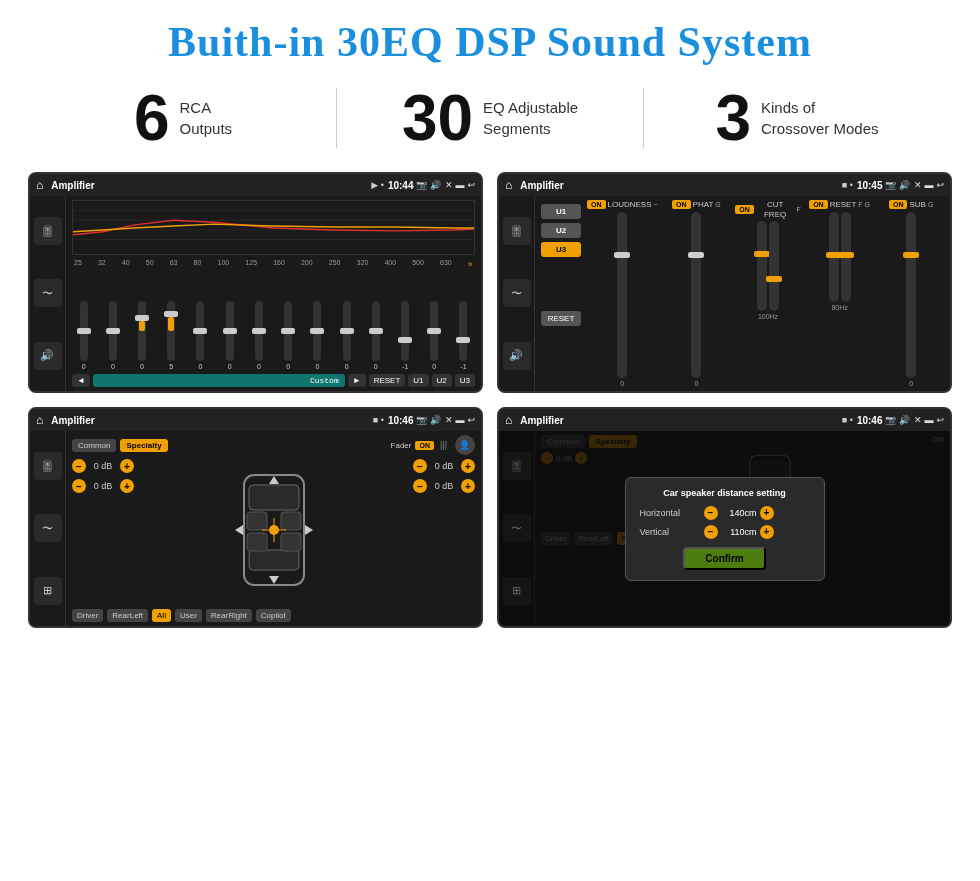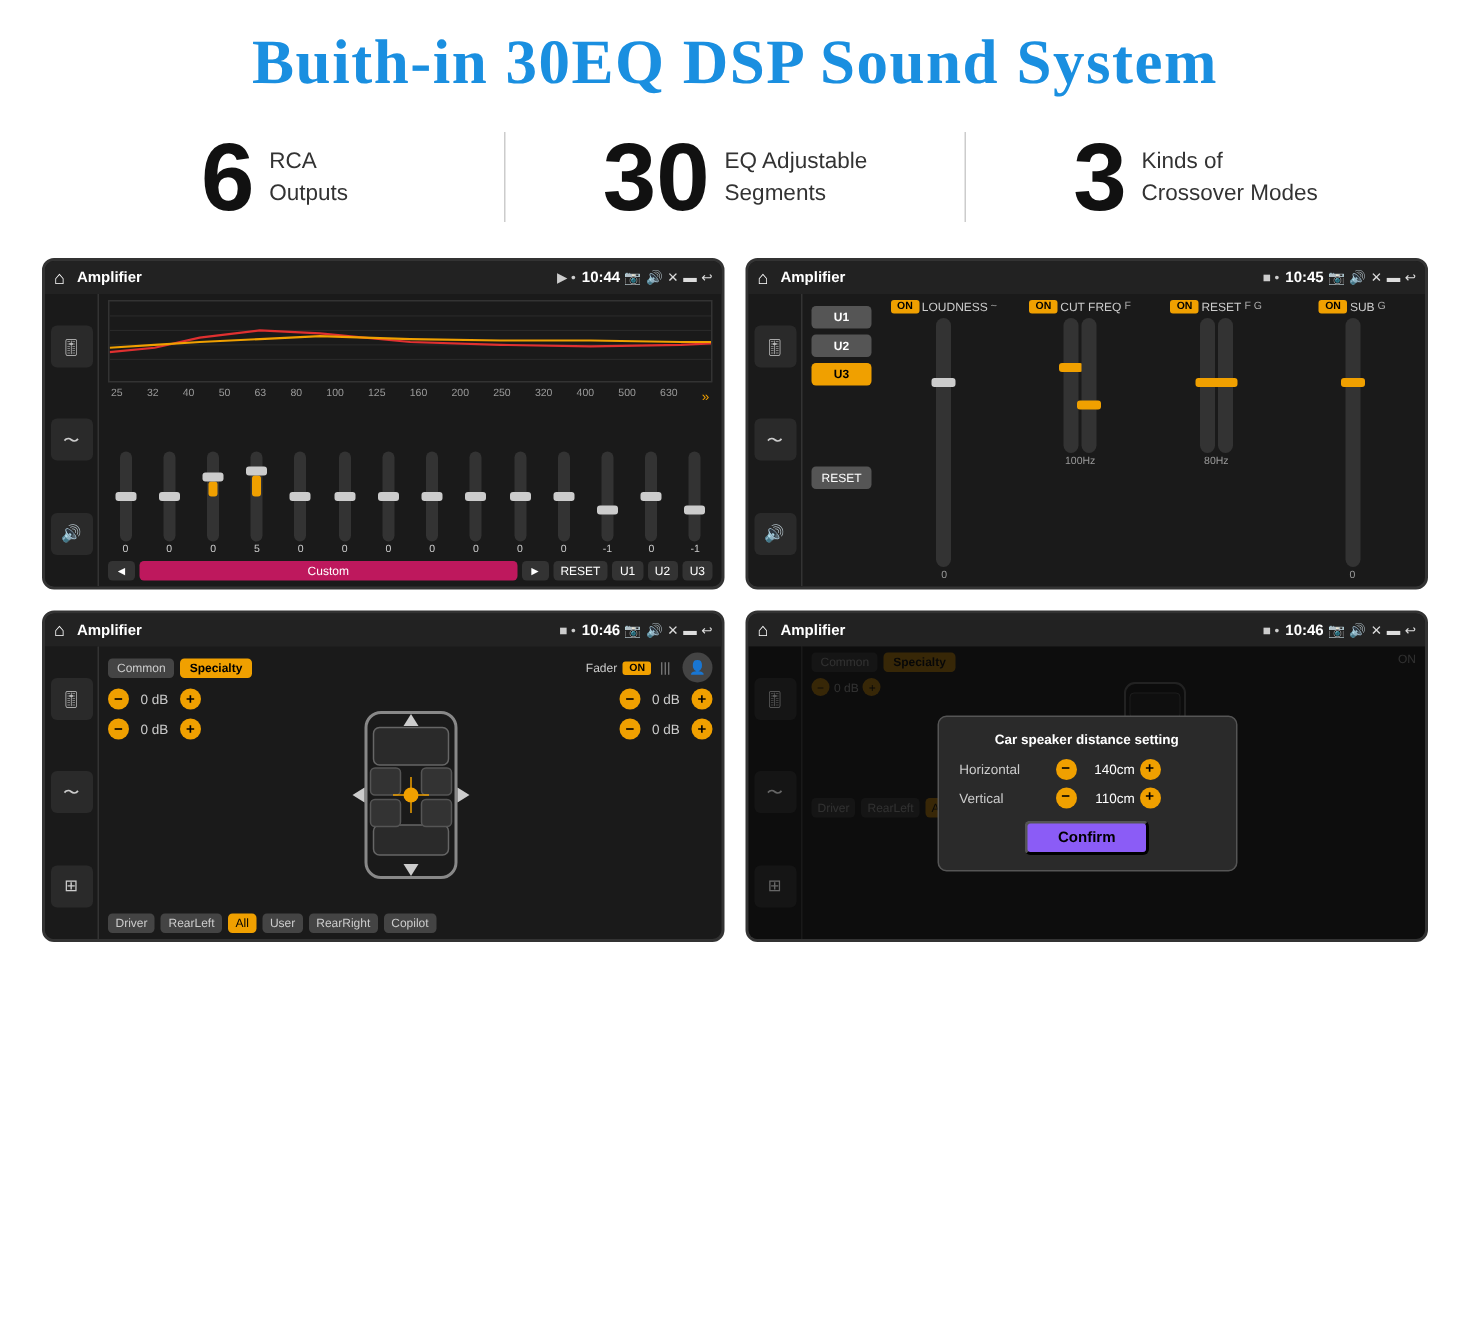--- a/index.html
+++ b/index.html
@@ -228,28 +228,29 @@
       background: #333;
       border: none;
       border-radius: 3px;
       color: #fff;
       font-size: 8px;
       padding: 2px 5px;
       cursor: pointer;
     }
 
     .eq-label-btn {
-      background: #be185d;
+      background: #0f766e;
       border: none;
       border-radius: 3px;
       color: #fff;
       font-size: 8px;
       padding: 2px 6px;
       flex: 1;
-      text-align: center;
+      text-align: right;
+      font-family: Liberation Mono, monospace;
     }
 
     
     .cross-main {
       flex: 1;
       padding: 4px 6px;
       display: flex;
       gap: 6px;
     }
 
@@ -516,21 +517,21 @@
     }
 
     .dialog-val {
       font-size: 9px;
       color: #fff;
       min-width: 36px;
       text-align: right;
     }
 
     .dialog-confirm {
-      background: #8b5cf6;
+      background: #4d7c0f;
       color: #000;
       font-weight: bold;
       font-size: 10px;
       border-radius: 4px;
       padding: 4px 20px;
       display: block;
       margin: 8px auto 0;
       text-align: center;
     }
 
@@ -764,20 +765,31 @@
               <span class="on-badge">ON</span>
               <span class="ch-label">LOUDNESS</span>
               <span style="font-size:7px;color:#aaa;">~</span>
             </div>
             <div class="ch-slider-v" style="height:90px;">
               <div class="ch-slider-thumb-v" style="top:40px;"></div>
             </div>
             <span style="font-size:7px;color:#999;">0</span>
           </div>
 
+          <div class="cross-channel">
+            <div class="cross-ch-header">
+              <span class="on-badge">ON</span>
+              <span class="ch-label">PHAT</span>
+              <span style="font-size:7px;color:#aaa;">G</span>
+            </div>
+            <div class="ch-slider-v" style="height:90px;">
+              <div class="ch-slider-thumb-v" style="top:40px;"></div>
+            </div>
+            <span style="font-size:7px;color:#999;">0</span>
+          </div>
 
           <div class="cross-channel">
             <div class="cross-ch-header">
               <span class="on-badge">ON</span>
               <span class="ch-label">CUT FREQ</span>
               <span style="font-size:7px;color:#aaa;">F</span>
             </div>
             <div style="display:flex;gap:2px;">
               <div class="ch-slider-v" style="height:90px;">
                 <div class="ch-slider-thumb-v" style="top:30px;background:#f0a000;"></div>

